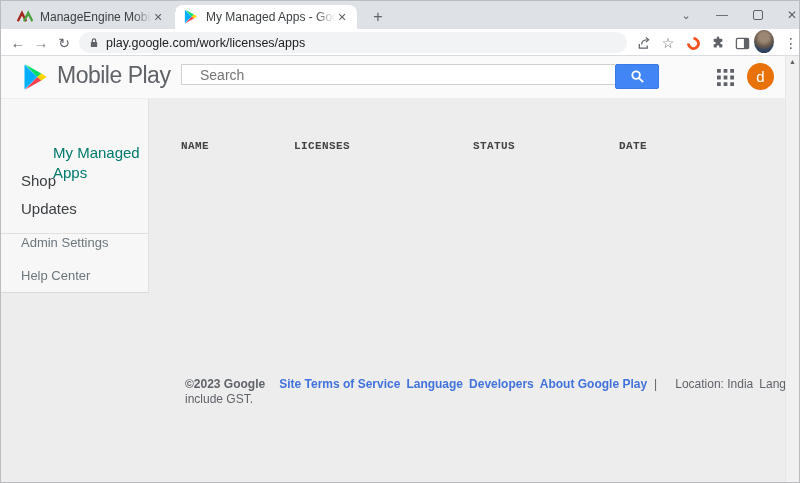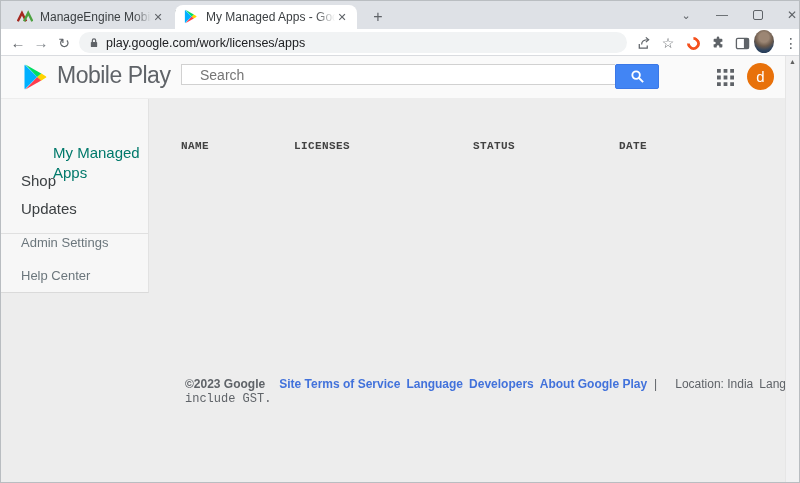--- a/index.html
+++ b/index.html
@@ -70,21 +70,21 @@
   .thead span { position:absolute; top:0;font-family:Liberation Mono, monospace; }
   .th-c0 { left:180px; } .th-c1 { left:293px; } .th-c2 { left:472px; } .th-c3 { left:618px; }
 
   .footer { position:absolute; left:184px; top:321px; width:560px; font-size:12px; color:#5f6368; line-height:14px; }
   .f-line { white-space:nowrap; }
   .f-copy { margin-right:14px;font-weight:bold; }
   .f-link { color:var(--link-blue,#4272db); margin-right:6px; cursor:pointer;font-weight:bold; }
   .f-sep { margin:0 4px 0 1px; }
   .f-loc { margin-right:6px;margin-left:14px; }
   .f-lang { margin-right:26px; }
-  .f-line2 { margin-top:1px;font-family:Liberation Mono, monospace; }
+  .f-line2 { margin-top:1px; }
 
   .pg-scrollbar { position:absolute; right:0; top:0; width:14px; height:100%; background:#f1f1f2; border-left:1px solid #e6e6e6; }
   .pg-scroll-up { position:absolute; top:2px; left:3px; font-size:7px; color:#606060; }
 
   svg { display:block; }
 </style>
 </head>
 <body>
 
 <div class="screen">

